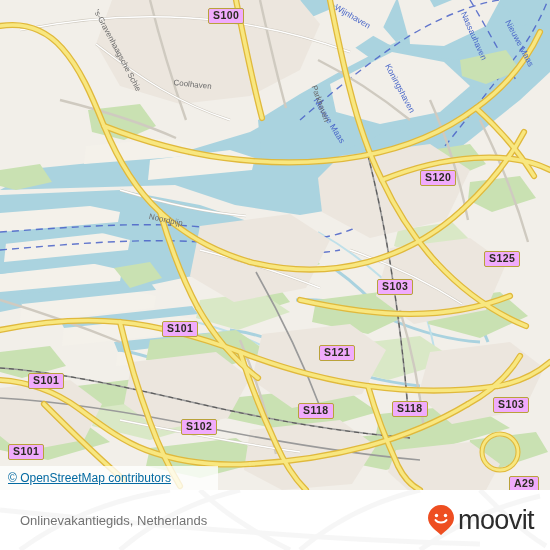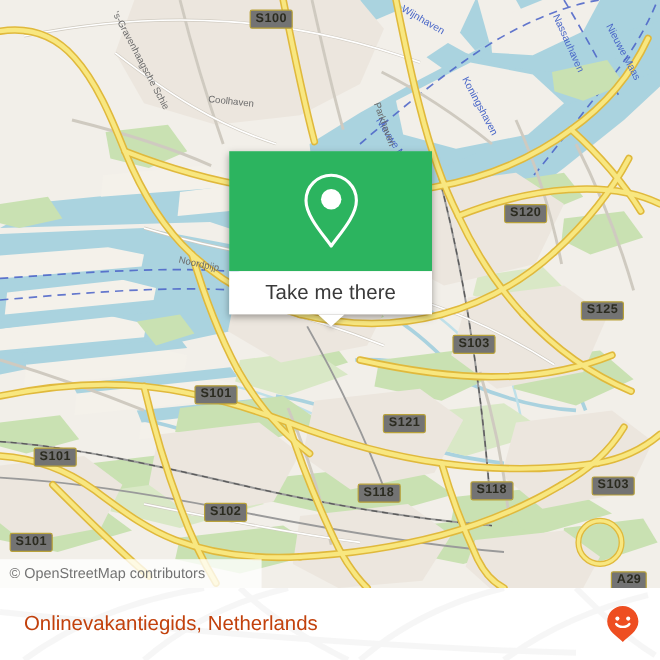--- a/index.html
+++ b/index.html
@@ -4,21 +4,21 @@
 <style>
   html,body{margin:0;padding:0;background:#fff;}
   body{width:550px;height:550px;overflow:hidden;font-family:"Liberation Sans",sans-serif;}
   #app{position:relative;width:550px;height:550px;overflow:hidden;background:#fff;}
 
   
   #map{position:absolute;left:0;top:0;width:550px;height:490px;overflow:hidden;background:#f2efe9;}
   .mapsvg{position:absolute;left:0;top:0;}
 
   
-  .shield{position:absolute;background:#737373;border:1.4px solid #b9a23a;border-radius:2px;
+  .shield{position:absolute;background:#f0abfc;border:1.4px solid #b9a23a;border-radius:2px;
           color:#2b2b20;font-size:10.5px;font-weight:bold;letter-spacing:.4px;
           padding:1px 4px 2px 4px;line-height:11px;white-space:nowrap;
           font-family:"Liberation Sans",sans-serif;}
   .wlabel{position:absolute;color:#4a67c8;font-size:8.5px;white-space:nowrap;
           font-family:"Liberation Sans",sans-serif;font-style:normal;}
   .slabel{position:absolute;color:#6b6b6b;font-size:8px;white-space:nowrap;
           font-family:"Liberation Sans",sans-serif;}
 
   
   #card{position:absolute;left:191px;top:126px;width:169px;
@@ -26,27 +26,27 @@
   #card-top{background:#2cb45f;height:100px;display:flex;align-items:center;justify-content:center;}
   #card-bottom{background:#fff;height:36px;display:flex;align-items:center;justify-content:center;position:relative;}
   #card-label{font-size:17px;color:#3a3a3a;font-family:"Liberation Sans",sans-serif;letter-spacing:.1px;}
   #card-tail{position:absolute;left:50%;margin-left:-11px;bottom:-10px;width:0;height:0;
              border-left:11px solid transparent;border-right:11px solid transparent;
              border-top:10px solid #fff;filter:drop-shadow(0 2px 2px rgba(0,0,0,.22));}
 
   
   #attrib{position:absolute;left:0;top:466px;height:24px;width:218px;
           background:rgba(255,255,255,.78);display:flex;align-items:center;}
-  #attrib span{font-size:12px;color:#737373;padding-left:8px;font-family:"Liberation Sans",sans-serif;}
+  #attrib span{font-size:12px;color:#0369a1;padding-left:8px;font-family:"Liberation Sans",sans-serif;text-decoration:underline;}
 
   
   #footer{position:absolute;left:0;top:490px;width:550px;height:60px;background:#fff;
           display:flex;align-items:center;overflow:hidden;}
   #footer-watermark{position:absolute;left:0;top:0;width:550px;height:60px;opacity:.30;}
-  #footer-title{position:relative;font-size:17px;color:#c2410c;padding-left:20px;
+  #footer-title{position:relative;font-size:13px;color:#737373;padding-left:20px;
                 font-family:"Liberation Sans",sans-serif;}
   #brand{position:absolute;right:16px;top:50%;margin-top:-15px;height:30px;display:flex;align-items:center;}
   #brand-word{font-size:27px;color:#2b2b2b;font-family:"Liberation Sans",sans-serif;
               letter-spacing:-.6px;line-height:30px;margin-left:2px;}
 </style>
 </head>
 <body>
 
 <div id="app">
 
@@ -282,52 +282,40 @@
       <div class="shield" style="left:208px;top:8px">S100</div>
       <div class="shield" style="left:420px;top:170px">S120</div>
       <div class="shield" style="left:484px;top:251px">S125</div>
       <div class="shield" style="left:377px;top:279px">S103</div>
       <div class="shield" style="left:162px;top:321px">S101</div>
       <div class="shield" style="left:319px;top:345px">S121</div>
       <div class="shield" style="left:28px;top:373px">S101</div>
       <div class="shield" style="left:298px;top:403px">S118</div>
       <div class="shield" style="left:392px;top:401px">S118</div>
       <div class="shield" style="left:493px;top:397px">S103</div>
-      <div class="shield" style="left:170px;top:419px">S102</div>
+      <div class="shield" style="left:181px;top:419px">S102</div>
       <div class="shield" style="left:8px;top:444px">S101</div>
       <div class="shield" style="left:509px;top:476px">A29</div>
     </div>
 
     <div>
       <div class="wlabel" style="left:320px;top:96px;transform:rotate(58deg);transform-origin:0 0">Nieuwe Maas</div>
       <div class="wlabel" style="left:392px;top:62px;transform:rotate(62deg);transform-origin:0 0">Koningshaven</div>
       <div class="wlabel" style="left:468px;top:10px;transform:rotate(66deg);transform-origin:0 0">Nassauhaven</div>
       <div class="wlabel" style="left:512px;top:18px;transform:rotate(62deg);transform-origin:0 0">Nieuwe Maas</div>
       <div class="wlabel" style="left:338px;top:2px;transform:rotate(30deg);transform-origin:0 0">Wijnhaven</div>
     </div>
 
     <div>
       <div class="slabel" style="left:100px;top:8px;transform:rotate(62deg);transform-origin:0 0">'s-Gravenhaagsche Schie</div>
       <div class="slabel" style="left:174px;top:78px;transform:rotate(6deg);transform-origin:0 0">Coolhaven</div>
       <div class="slabel" style="left:150px;top:212px;transform:rotate(12deg);transform-origin:0 0">Noordpijp</div>
       <div class="slabel" style="left:318px;top:84px;transform:rotate(70deg);transform-origin:0 0">Parkhaven</div>
     </div>
 
-    <div id="card">
-      <div id="card-top">
-        <svg width="54" height="66" viewBox="0 0 54 66">
-          <path d="M27,3 C15.4,3 6,12.4 6,24 C6,37 20,52 27,62 C34,52 48,37 48,24 C48,12.4 38.6,3 27,3 Z" fill="none" stroke="#ffffff" stroke-width="2.6" stroke-linejoin="round"></path>
-          <circle cx="27" cy="23" r="8.5" fill="#ffffff"></circle>
-        </svg>
-      </div>
-      <div id="card-bottom">
-        <span id="card-label">Take me there</span>
-        <div id="card-tail"></div>
-      </div>
-    </div>
 
     <div id="attrib">
       <span>© OpenStreetMap contributors</span>
     </div>
   </div>
 
   <div id="footer">
     <svg id="footer-watermark" viewBox="0 0 550 60">
       <g stroke="#e3e3e3" fill="none" stroke-width="5">
         <path d="M20,60 C60,30 110,10 170,0"></path>
@@ -340,16 +328,17 @@
       </g>
     </svg>
     <span id="footer-title">Onlinevakantiegids, Netherlands</span>
     <div id="brand">
       <svg width="30" height="32" viewBox="0 0 30 32">
         <path d="M15,1 C7.8,1 2,6.8 2,14 C2,22 11,27 15,31 C19,27 28,22 28,14 C28,6.8 22.2,1 15,1 Z" fill="#ee4e21"></path>
         <circle cx="10.5" cy="11.5" r="1.7" fill="#ffffff"></circle>
         <circle cx="19.5" cy="11.5" r="1.7" fill="#ffffff"></circle>
         <path d="M9.5,16 C11.5,19.2 18.5,19.2 20.5,16" fill="none" stroke="#ffffff" stroke-width="2" stroke-linecap="round"></path>
       </svg>
+      <span id="brand-word">moovit</span>
     </div>
   </div>
 
 </div>
 
 </body></html>

